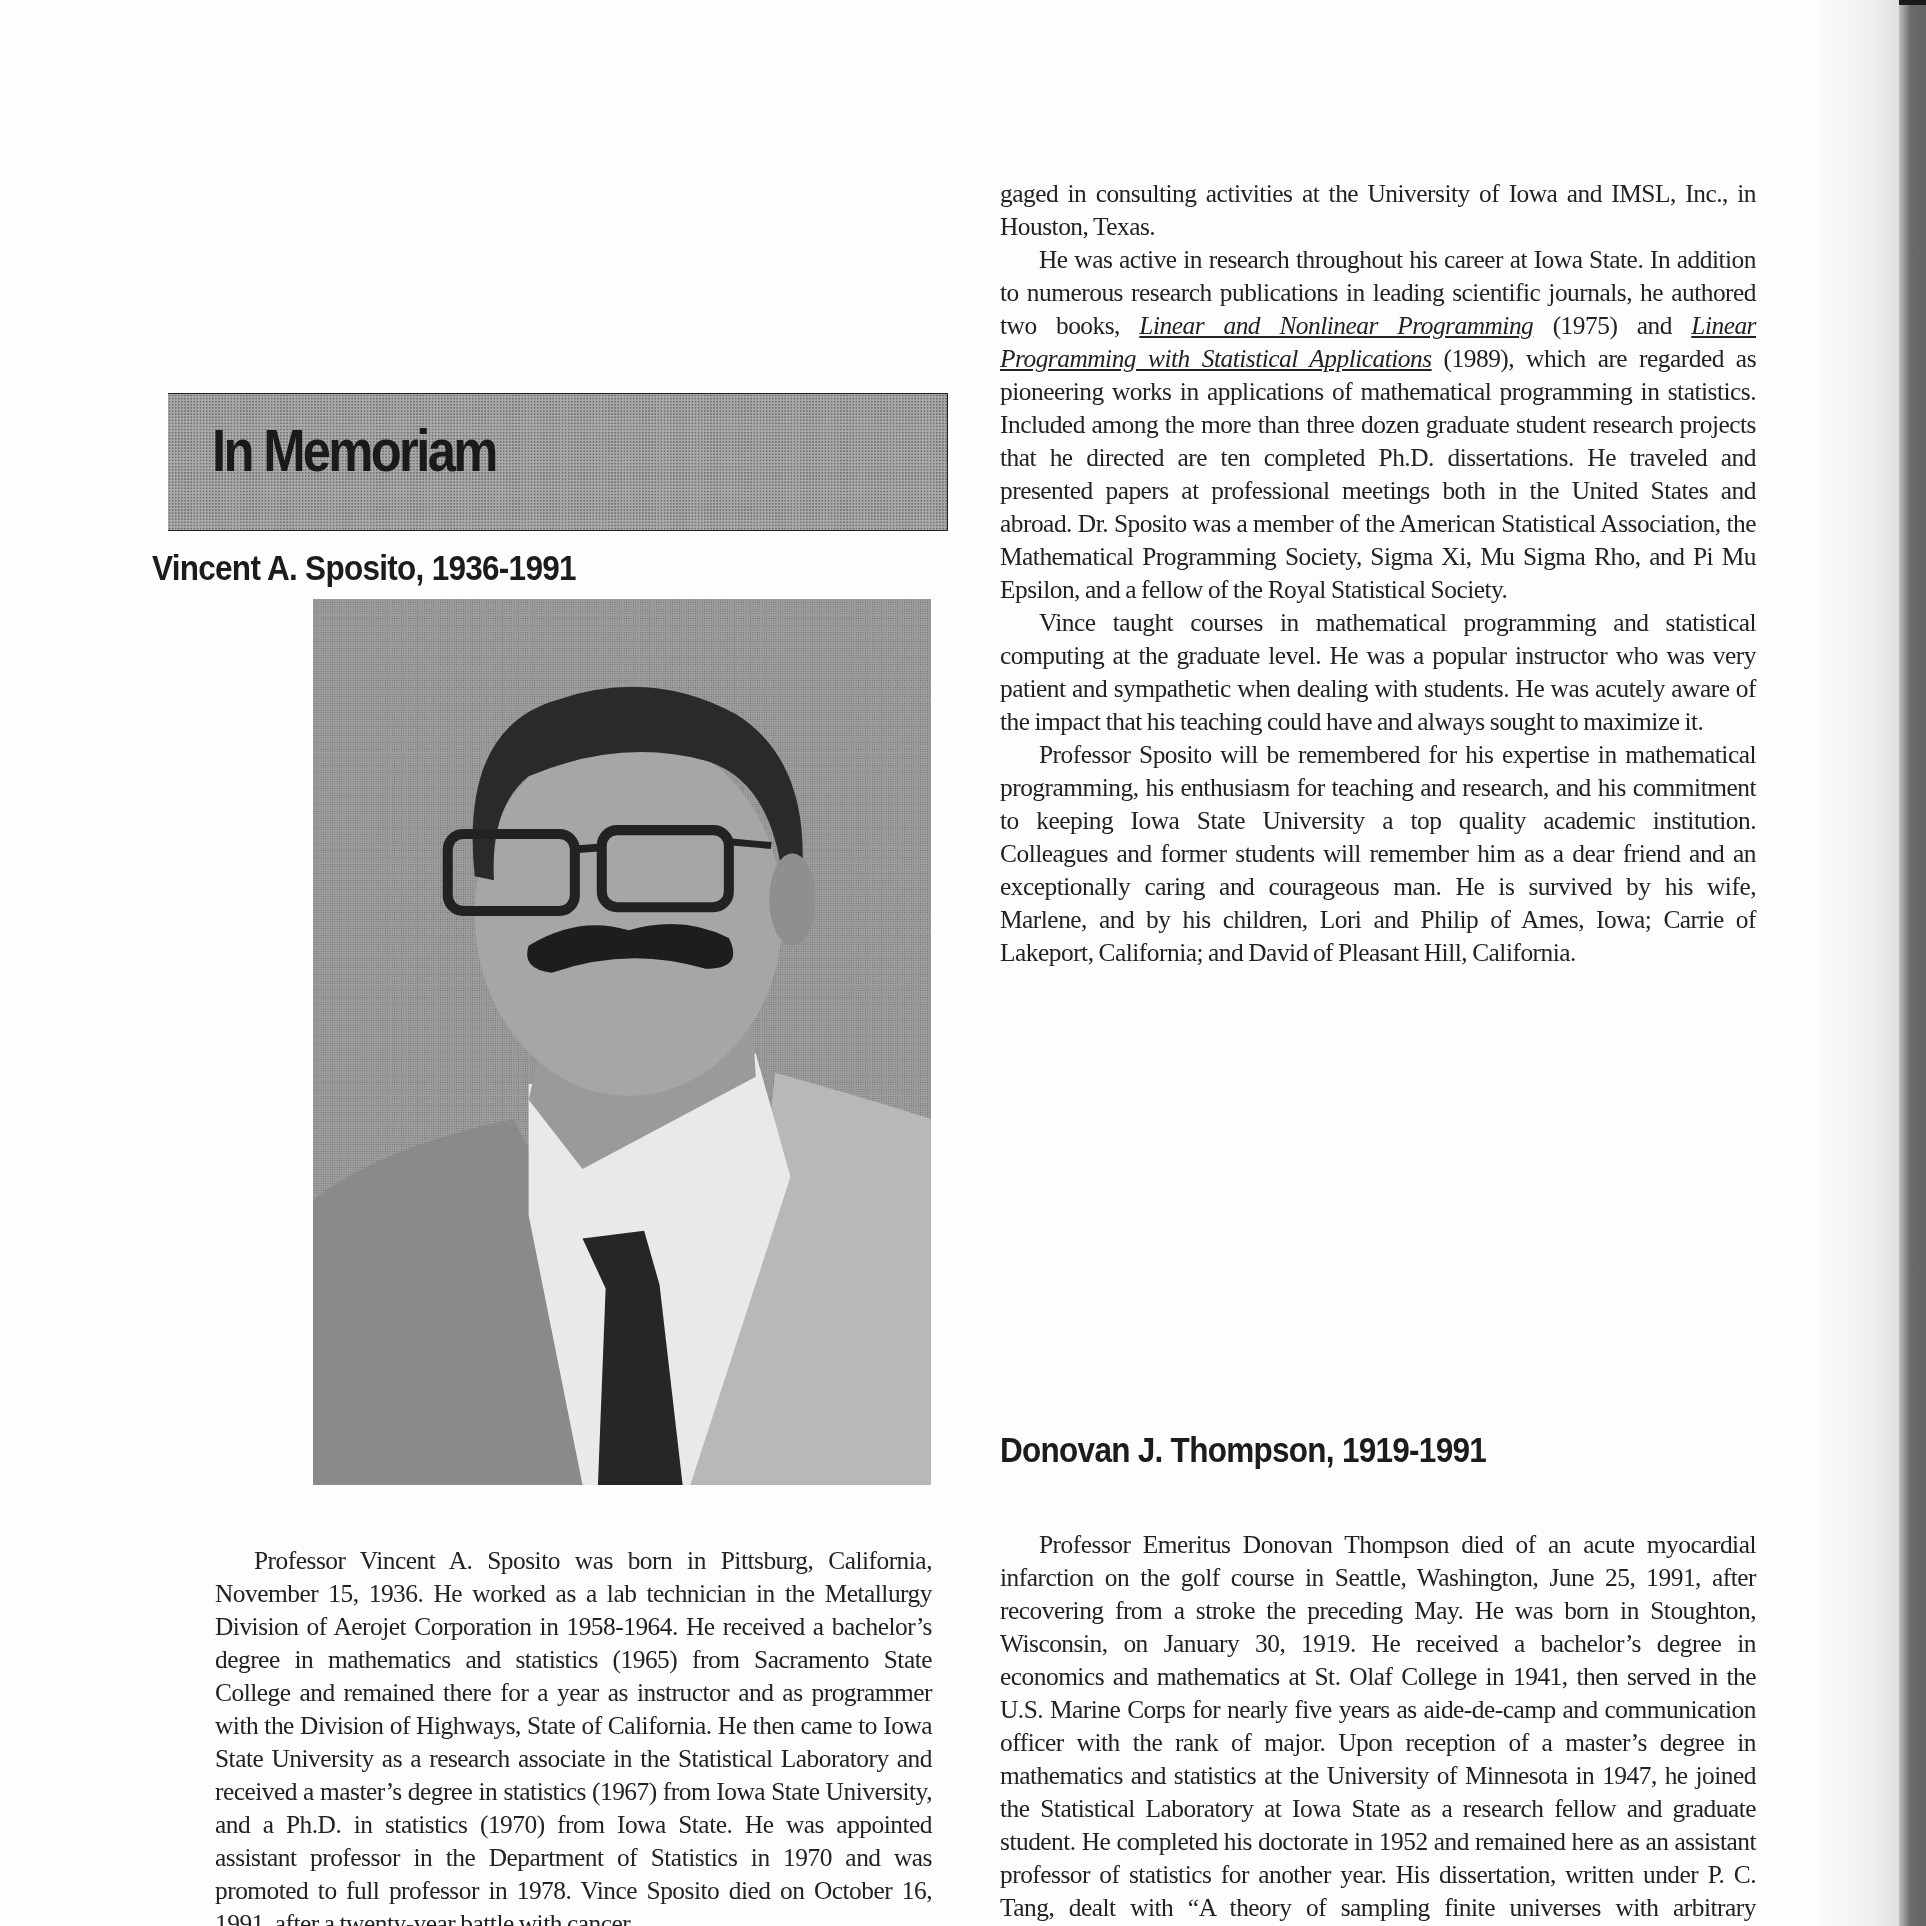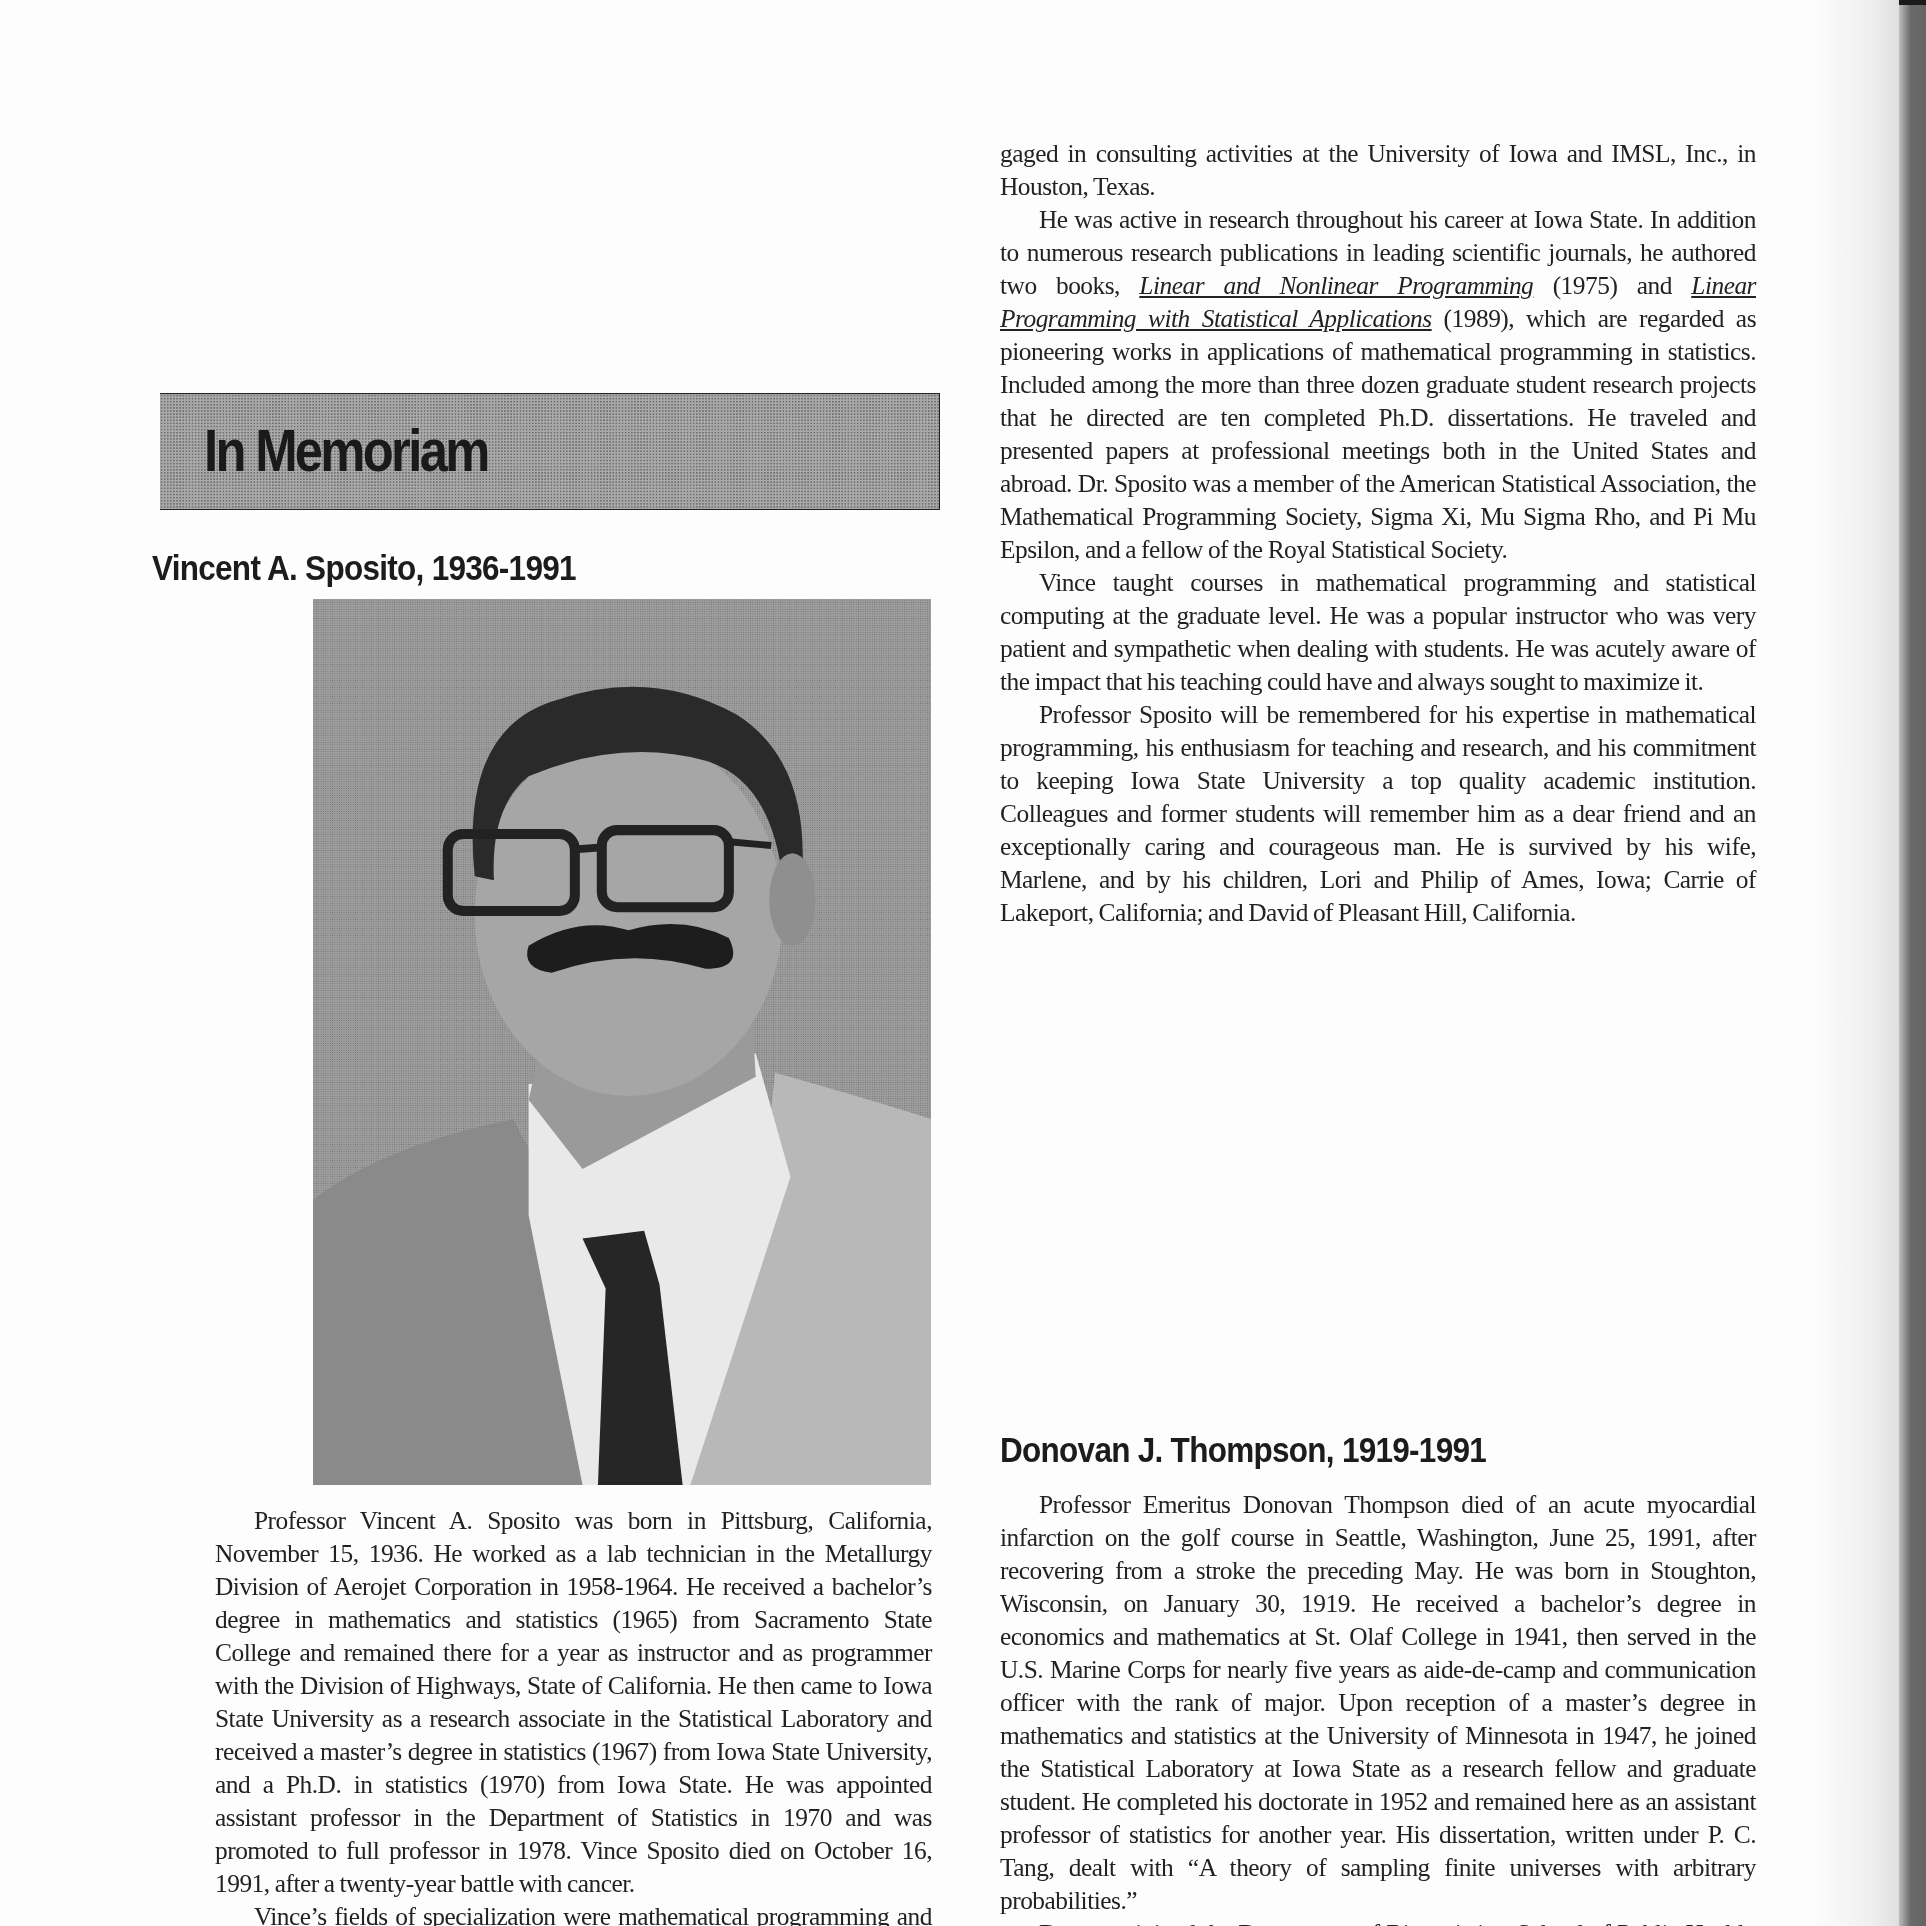--- a/index.html
+++ b/index.html
@@ -20,21 +20,21 @@
   .scan-edge-top {
     position: absolute; left: 1899px; top: 0; width: 65px; height: 5.4px; background: #1a1a1a;
   }
   .page-shadow {
     position: absolute; left: 1811px; top: 0; width: 89px; height: 2542px;
     background: linear-gradient(90deg, rgba(0,0,0,0) 0%, rgba(0,0,0,0.06) 70%, rgba(0,0,0,0.12) 100%);
   }
 
   
   .banner {
-    position: absolute; left: 160px; top: 393px; width: 780px; height: 117px;
+    position: absolute; left: 168px; top: 393px; width: 780px; height: 138px;
     box-sizing: border-box;
     border-top: 1.5px solid #222; border-bottom: 1.5px solid #222; border-right: 1.5px solid #222;
     background-color: #a9a9a9;
     background-image:
       radial-gradient(circle at 50% 50%, #6e6e6e 0 0.6px, transparent 0.8px);
     background-size: 3.1px 3.1px;
   }
   .banner-title {
     position: absolute; left: 44px; top: 28px;
     font-family: "Liberation Sans", "DejaVu Sans", sans-serif;
@@ -67,20 +67,21 @@
   .photo svg { position: absolute; left: 0; top: 0; width: 100%; height: 100%; }
 
   
   .col {
     position: absolute;
     font-size: 25.4px; line-height: 33px;
     text-align: justify; color: #222;
     letter-spacing: -0.5px;
     word-spacing: -0.8px;
     font-family: "Liberation Serif", "DejaVu Serif", serif;
+    margin-top: 40px;
   }
   .col p { margin: 0; text-indent: 39px; }
   .col p.noindent { text-indent: 0; }
   .col-left { left: 215px; top: 1504px; width: 717px; }
   .col-right-a { left: 1000px; top: 137px; width: 756px; }
   .col-right-b { left: 1000px; top: 1488px; width: 756px; }
   .col em { font-style: italic; text-decoration: underline; }
 </style>
 </head>
 <body>

